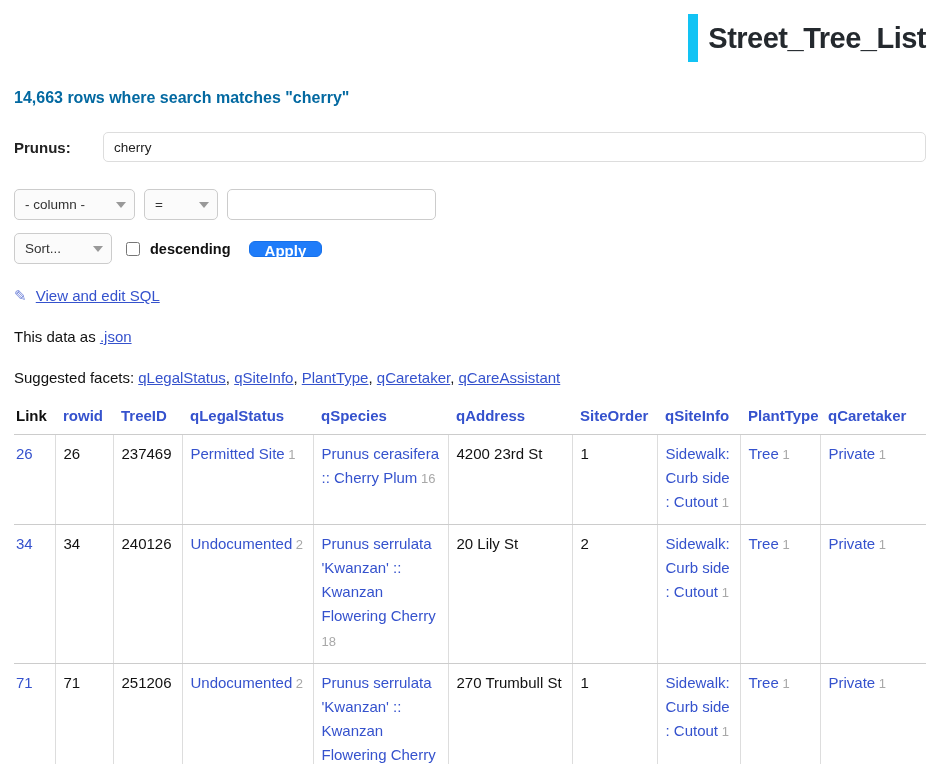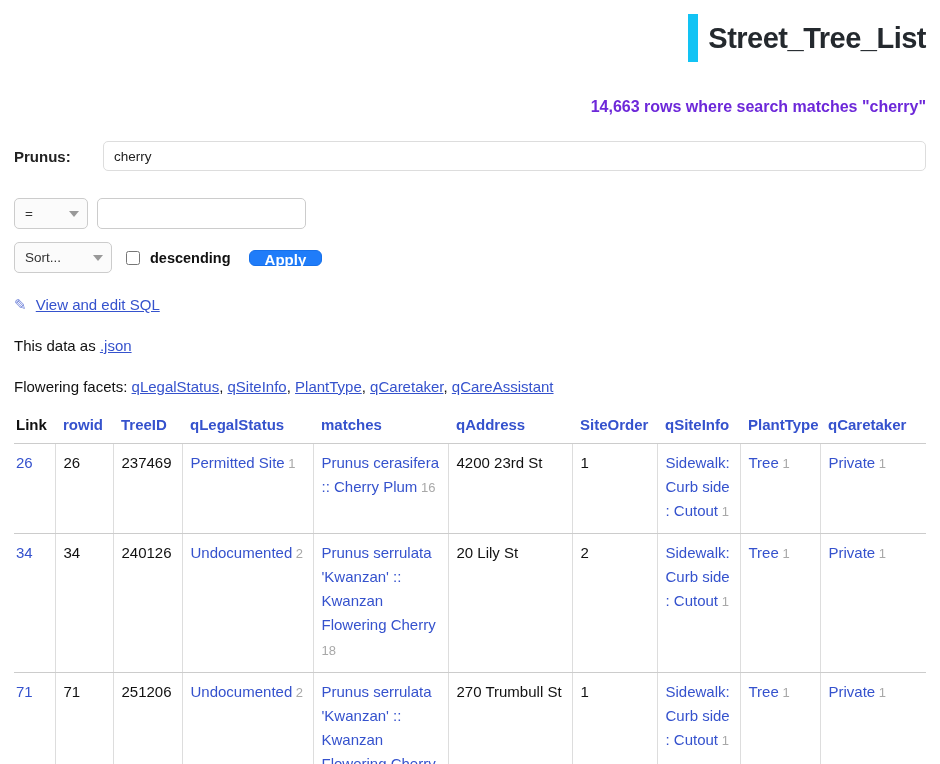--- a/index.html
+++ b/index.html
@@ -12,21 +12,21 @@
   }
   *{box-sizing:border-box;}
   html,body{width:940px;height:764px;margin:0;overflow:hidden;background:#fff;
     font-family:"Liberation Sans",sans-serif;color:#222;}
   .container{padding:0 14px;}
 
   .title-row{display:flex;align-items:center;gap:10px;margin-top:14px;height:48px;justify-content:flex-end;}
   .accent-bar{width:10px;height:48px;background:var(--accent);}
   h1{font-size:29px;font-weight:bold;color:#24292e;margin:0;letter-spacing:-.5px;}
 
-  .summary{font-size:16px;font-weight:bold;margin-top:36px;color:#6d28d9;text-align:right;}
+  .summary{font-size:16px;font-weight:bold;margin-top:27px;color:#0369a1;}
 
   .search-row{display:flex;align-items:center;margin-top:25px;}
   .search-label{font-weight:bold;font-size:15px;width:89px;flex:none;}
   .search-input{flex:1;height:30px;border:1px solid #ddd;border-radius:5px;
     font-size:13.5px;padding:0 10px;font-family:inherit;color:#222;outline:none;}
 
   .filter-row{margin-top:27px;display:flex;align-items:center;gap:9px;}
   .sort-row{margin-top:13px;display:flex;align-items:center;}
 
   .sel-wrap{position:relative;display:inline-block;}
@@ -78,20 +78,24 @@
   </div>
 
   <div class="summary">14,663 rows where search matches "cherry"</div>
 
   <div class="search-row">
     <span class="search-label">Prunus:</span>
     <input class="search-input" type="text" value="cherry" style="">
   </div>
 
   <div class="filter-row">
+    <span class="sel-wrap sel-column">
+      <select><option>- column -</option></select>
+      <span class="sel-caret"></span>
+    </span>
     <span class="sel-wrap sel-op">
       <select><option>=</option></select>
       <span class="sel-caret"></span>
     </span>
     <input class="filter-value" type="text" value="" style="">
   </div>
 
   <div class="sort-row">
     <span class="sel-wrap sel-sort">
       <select><option>Sort...</option></select>
@@ -106,21 +110,21 @@
     <span class="pencil">✎</span>
     <a class="u">View and edit SQL</a>
   </div>
 
   <div class="data-as">
     <span>This data as</span>
     <a class="u">.json</a>
   </div>
 
   <div class="facets">
-    <span>Flowering facets:</span>
+    <span>Suggested facets:</span>
     <span id="facet-links"> <a class="u">qLegalStatus</a>, <a class="u">qSiteInfo</a>, <a class="u">PlantType</a>, <a class="u">qCaretaker</a>, <a class="u">qCareAssistant</a></span>
   </div>
 
   <table>
     <colgroup id="cols">
         <col style="width: 41px;">
         <col style="width: 58px;">
         <col style="width: 69px;">
         <col style="width: 131px;">
         <col style="width: 135px;">
@@ -129,21 +133,21 @@
         <col style="width: 83px;">
         <col style="width: 80px;">
         <col style="width: 106px;">
       </colgroup>
     <thead>
         <tr id="thead-row">
           <th class="plain">Link</th>
           <th class="sortable">rowid</th>
           <th class="sortable">TreeID</th>
           <th class="sortable">qLegalStatus</th>
-          <th class="sortable">matches</th>
+          <th class="sortable">qSpecies</th>
           <th class="sortable">qAddress</th>
           <th class="sortable">SiteOrder</th>
           <th class="sortable">qSiteInfo</th>
           <th class="sortable">PlantType</th>
           <th class="sortable">qCaretaker</th>
         </tr>
       </thead>
     <tbody id="tbody">
         <tr>
           <td><a>26</a></td>

